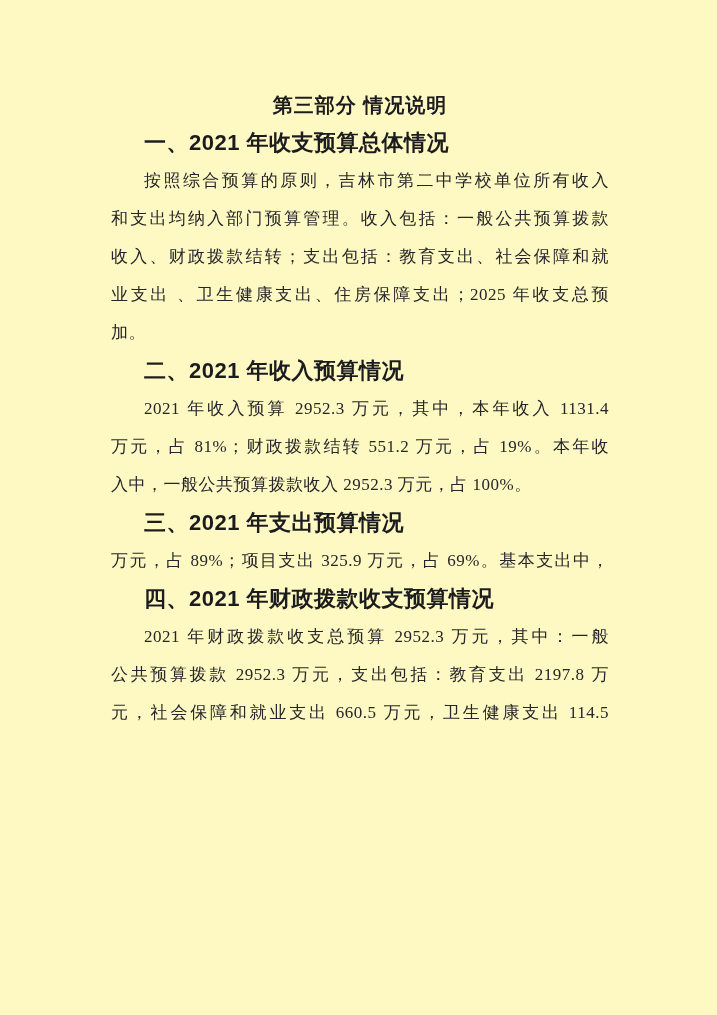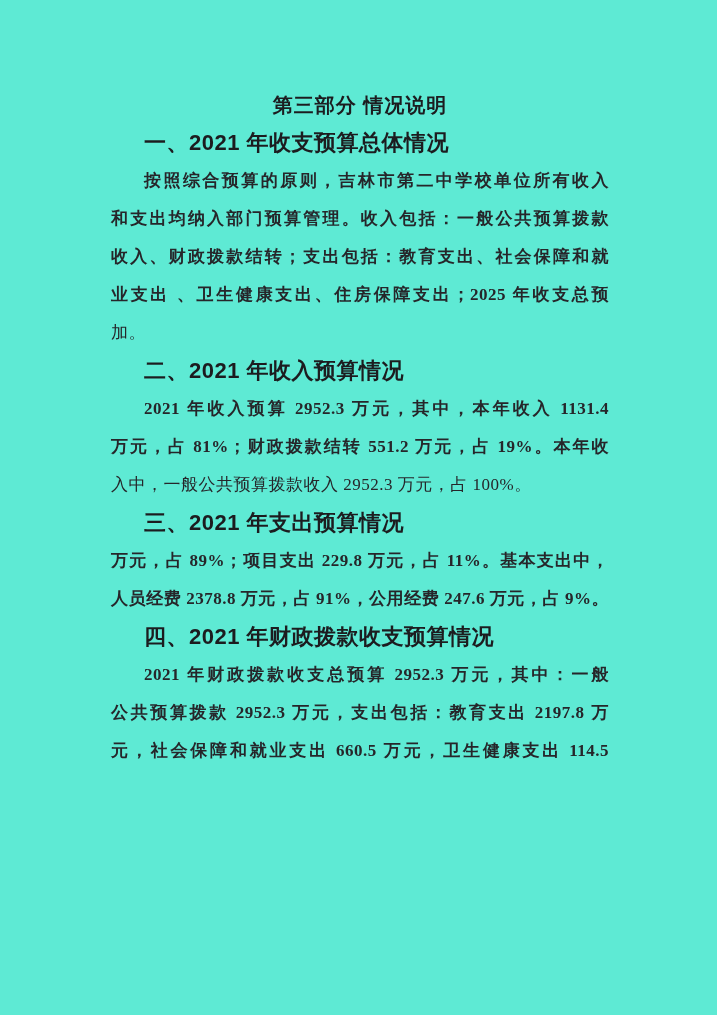--- a/index.html
+++ b/index.html
@@ -4,21 +4,21 @@
 <style>
   html, body {
     margin: 0;
     padding: 0;
     background: #ffffff;
   }
   .page {
     position: relative;
     width: 717px;
     height: 1015px;
-    background: #5eead4;
+    background: #fef9c3;
     overflow: hidden;
     font-family: "Liberation Serif", "DejaVu Serif", serif;
     color: #26262a;
   }
   .content {
     position: absolute;
     top: 86px;
     left: 111px;
     width: 498px;
   }
@@ -45,21 +45,20 @@
     text-indent: 33px;
     white-space: normal;
   }
   .ln.body {
     text-align: left;
     white-space: normal;
   }
   .ln.body.just {
     text-align: justify;
     text-align-last: justify;
-    font-weight: bold;
   }
   .ln.body.first {
     text-indent: 33px;
   }
 </style>
 </head>
 <body>
 
 <div class="page">
   <div class="content">
@@ -72,22 +71,21 @@
     <div class="ln body just">收入、财政拨款结转；支出包括：教育支出、社会保障和就</div>
     <div class="ln body just">业支出 、卫生健康支出、住房保障支出；2025 年收支总预</div>
     <div class="ln body">加。</div>
 
     <div class="ln heading">二、2021 年收入预算情况</div>
     <div class="ln body first just">2021 年收入预算 2952.3 万元，其中，本年收入 1131.4</div>
     <div class="ln body just">万元，占 81%；财政拨款结转 551.2 万元，占 19%。本年收</div>
     <div class="ln body">入中，一般公共预算拨款收入 2952.3 万元，占 100%。</div>
 
     <div class="ln heading">三、2021 年支出预算情况</div>
-    <div class="ln body just">万元，占 89%；项目支出 229.8 万元，占 11%。基本支出中，</div>
-    <div class="ln body just">人员经费 2378.8 万元，占 91%，公用经费 247.6 万元，占 9%。</div>
+    <div class="ln body just">万元，占 89%；项目支出 325.9 万元，占 69%。基本支出中，</div>
 
     <div class="ln heading">四、2021 年财政拨款收支预算情况</div>
     <div class="ln body first just">2021 年财政拨款收支总预算 2952.3 万元，其中：一般</div>
     <div class="ln body just">公共预算拨款 2952.3 万元，支出包括：教育支出 2197.8 万</div>
     <div class="ln body just">元，社会保障和就业支出 660.5 万元，卫生健康支出 114.5</div>
 
   </div>
 </div>
 
 </body></html>

